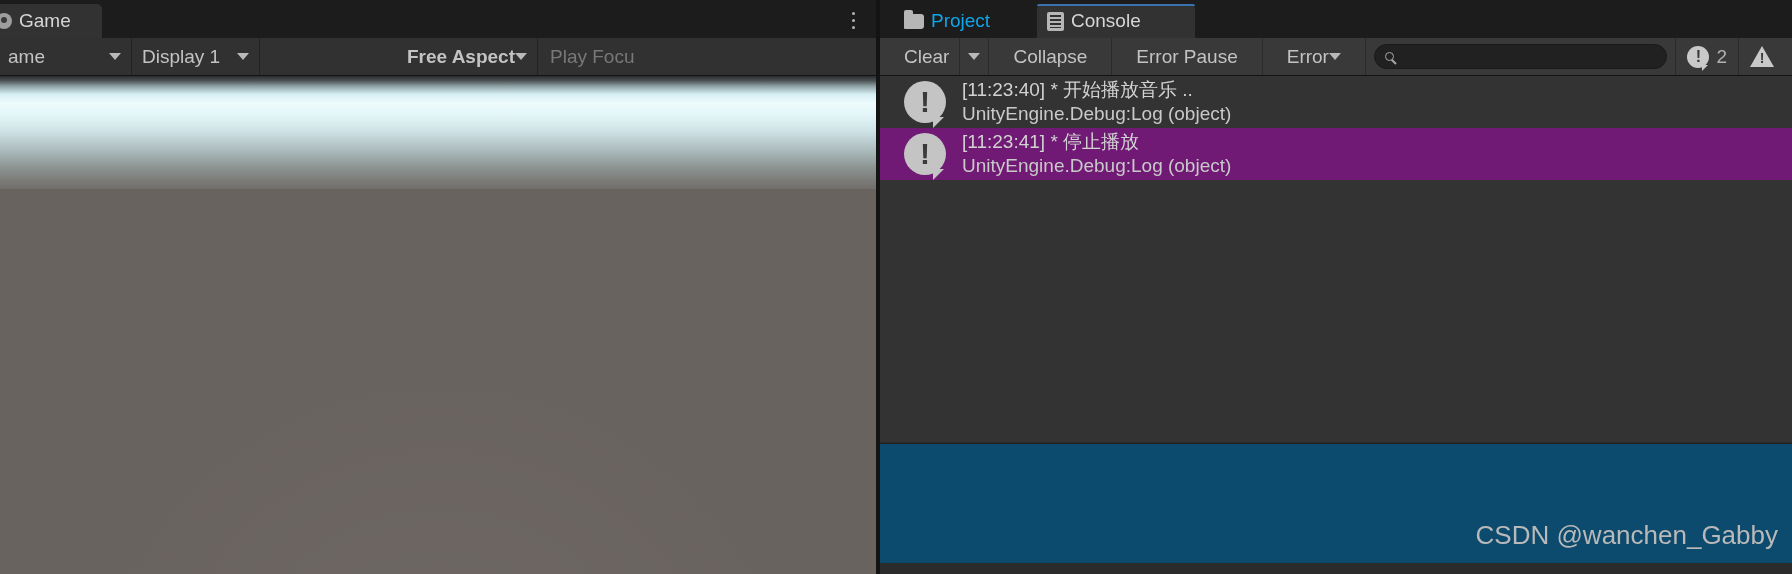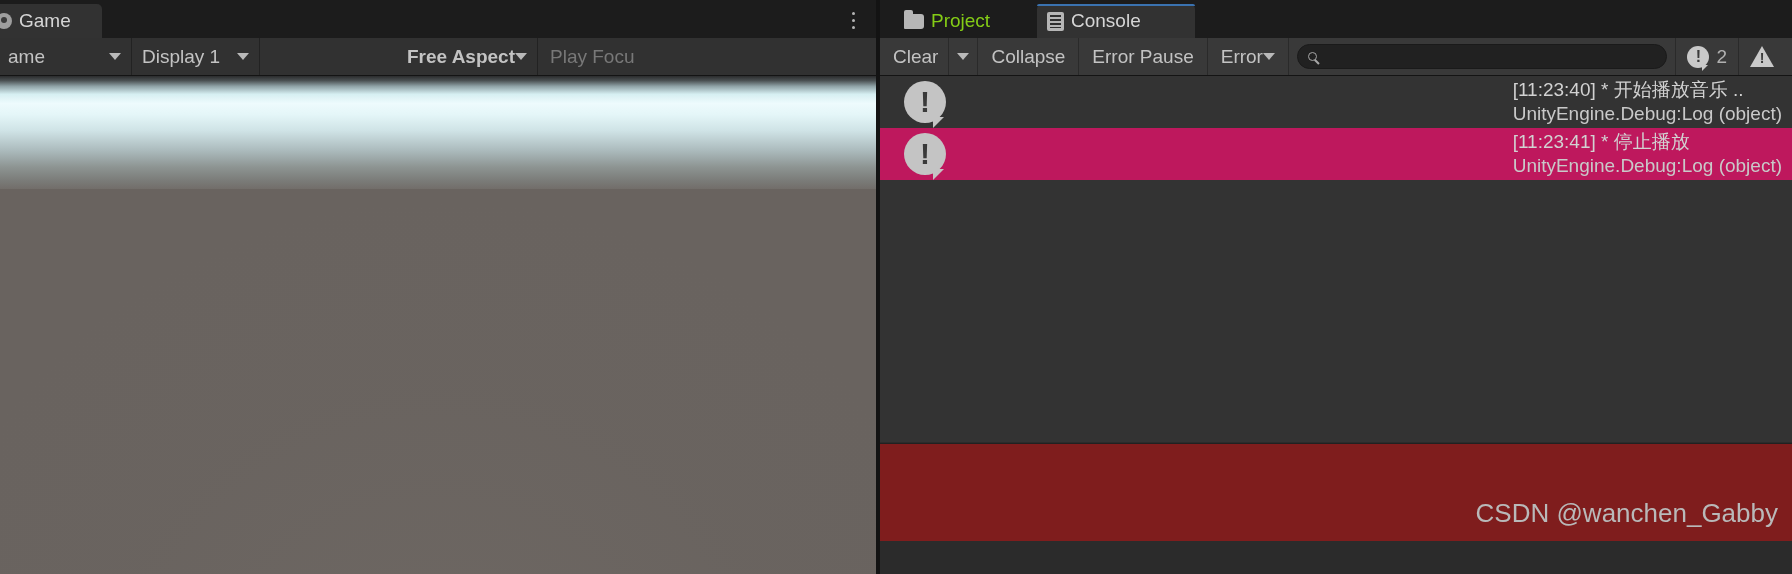--- a/index.html
+++ b/index.html
@@ -18,21 +18,21 @@
     background: #1c1c1c;
   }
   .tabstrip {
     position: absolute; left: 0; top: 0; width: 100%; height: 38px;
     background: #1c1c1c;
   }
   .tab {
     position: absolute; top: 4px; height: 34px;
     display: flex; align-items: center; gap: 7px;
     padding: 0 14px 0 10px;
-    font-size: 19px; color: #84cc16;
+    font-size: 19px; color: #0ea5e9;
     border-radius: 5px 5px 0 0;
     cursor: default; user-select: none;
   }
   .tab.active { background: #323232; color: #d6d6d6; }
   .tab .tab-accent {
     position: absolute; left: 0; right: 0; top: 0; height: 2px;
     background: #3a72b0; border-radius: 4px 4px 0 0;
   }
   #tab-game { left: -14px; width: 116px; }
 
@@ -144,21 +144,21 @@
 
   
   #console-toolbar {
     position: absolute; left: 0; top: 38px; width: 912px; height: 38px;
     background: #393939;
     display: flex; align-items: stretch;
     border-bottom: 1px solid #141414;
   }
   .ct-btn {
     display: flex; align-items: center; height: 100%;
-    padding: 0 13px; font-size: 19px; color: #c3c3c3;
+    padding: 0 24px; font-size: 19px; color: #c3c3c3;
     border-right: 1px solid #2a2a2a;
     user-select: none; cursor: pointer; white-space: nowrap;
   }
   .ct-btn.split-caret { padding-left: 8px; padding-right: 8px; }
   .ct-btn .caret { margin-left: 0; }
   #ct-clear { padding-right: 10px; border-right: 1px solid #2a2a2a; }
   #ct-search-wrap {
     flex: 1; display: flex; align-items: center;
     padding: 0 8px; border-right: 1px solid #2a2a2a;
   }
@@ -216,23 +216,22 @@
 
   
   #log-list {
     position: absolute; left: 0; top: 76px; width: 912px; height: 366px;
     background: #333333; overflow: hidden;
   }
   .log-row {
     display: flex; align-items: center; gap: 16px;
     height: 52px; padding: 0 10px 0 24px;
     cursor: pointer;
-    justify-content: space-between;
-  }
-  .log-row.alt { background: #be185d; }
+  }
+  .log-row.alt { background: #701a75; }
   .log-ico {
     width: 42px; height: 42px; border-radius: 50%;
     background: #c4c4c4; position: relative; flex: none;
   }
   .log-ico::before {
     content: "!"; position: absolute; inset: 0;
     display: flex; align-items: center; justify-content: center;
     color: #3a3a3a; font-size: 30px; font-weight: bold; line-height: 1;
   }
   .log-ico::after {
@@ -240,22 +239,22 @@
     width: 0; height: 0;
     border-left: 11px solid #c4c4c4;
     border-bottom: 11px solid transparent;
   }
   .log-text { display: flex; flex-direction: column; line-height: 1.28; }
   .log-msg { font-size: 19px; color: #d2d2d2; }
   .log-sub { font-size: 19px; color: #c9c9c9; }
 
   
   #log-detail {
-    position: absolute; left: 0; top: 443px; width: 912px; height: 98px;
-    background: #7f1d1d; border-top: 1px solid #212121;
+    position: absolute; left: 0; top: 443px; width: 912px; height: 120px;
+    background: #0c4a6e; border-top: 1px solid #212121;
   }
   #watermark {
     position: absolute; right: 14px; bottom: 12px;
     font-size: 26px; color: #b9b9b9; user-select: none;
     white-space: nowrap;
   }
 
   
   #splitter {
     position: absolute; left: 876px; top: 0; width: 5px; height: 574px;

